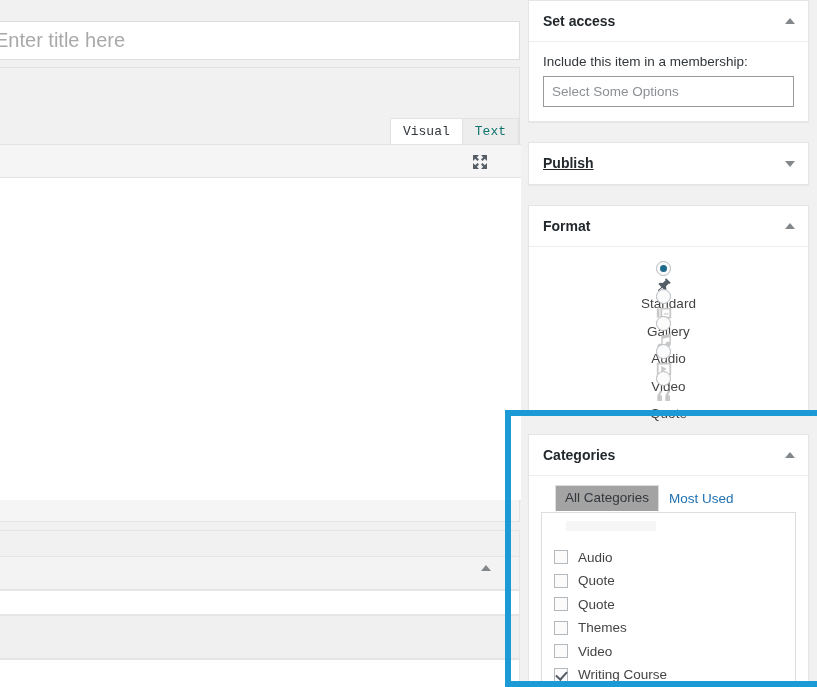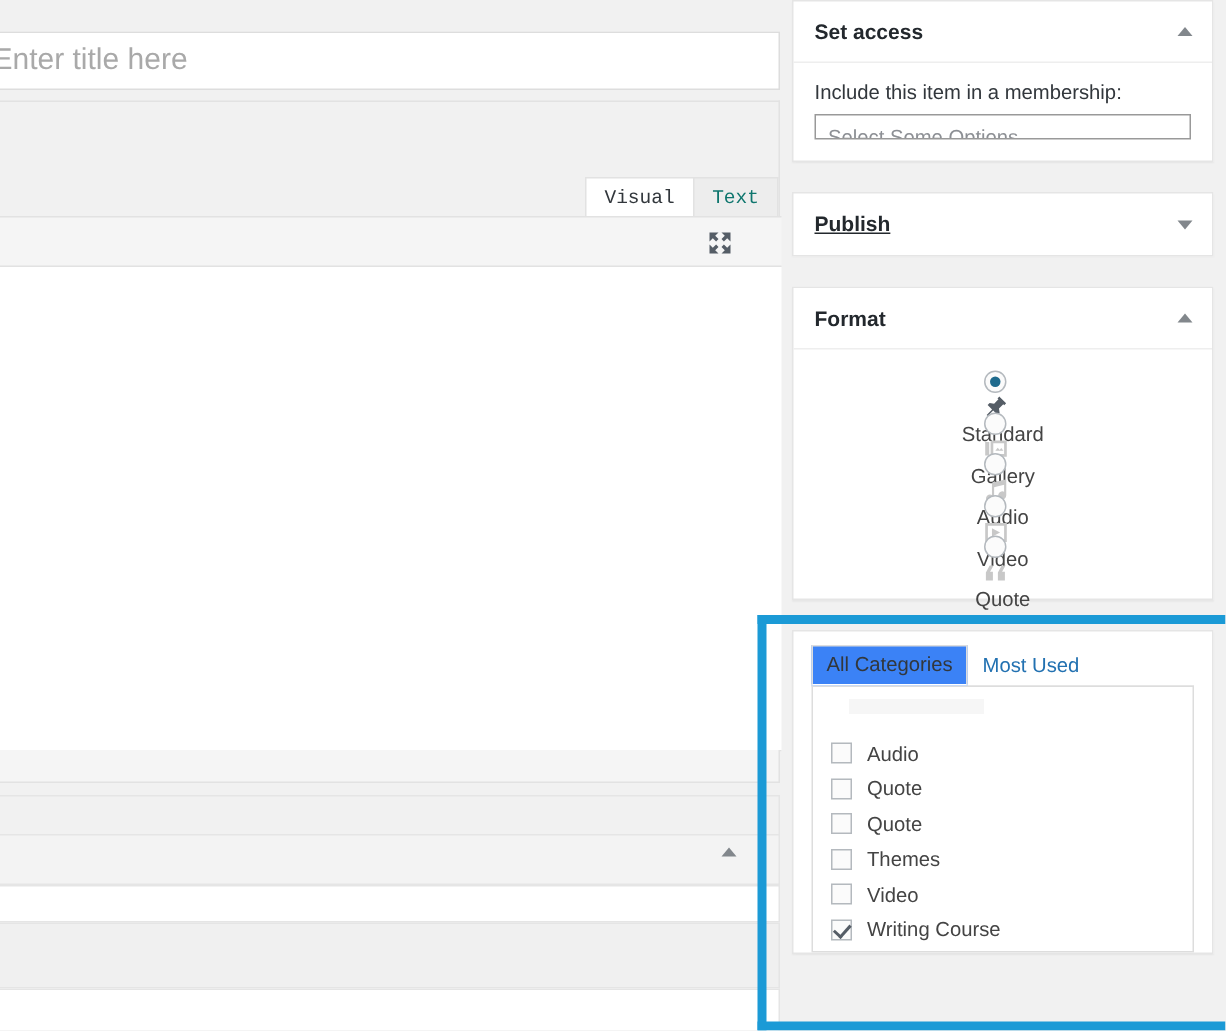--- a/index.html
+++ b/index.html
@@ -179,21 +179,21 @@
 
   
   .field-label {
     display: block;
     font-size: 13.5px;
     color: #32373c;
     margin-bottom: 7px;
   }
   .multiselect {
     width: 100%;
-    height: 17px;
+    height: 31px;
     border: 1px solid #999;
     background: #fff;
     font-size: 13.5px;
     color: #8c8f94;
     line-height: 29px;
     padding: 0 8px;
     cursor: text;
     overflow: hidden;
     white-space: nowrap;
   }
@@ -256,23 +256,24 @@
     padding: 4px 9px 5px 9px;
     color: #2271b1;
     cursor: pointer;
     user-select: none;
     border: 1px solid transparent;
     border-bottom: 0;
     line-height: 16px;
   }
   .cat-tab.active {
     color: #32373c;
-    background: #3b82f6;
+    background: #a3a3a3;
     border-color: #ddd;
     border-bottom: 1px solid #fff;
+    margin-left: 14px;
   }
   .cat-listbox {
     position: relative;
     border: 1px solid #ddd;
     background: #fff;
     height: 178px;
     overflow: hidden;
     padding: 0;
   }
   .cat-list {
@@ -443,20 +444,24 @@
                   <path d="M8.2 4.5L5.6 9.1h2.1v6.4H2.5V9.7l2.8-5.2h2.9zm8.9 0l-2.6 4.6h2.1v6.4h-5.2V9.7l2.8-5.2h2.9z"></path>
                 </svg>
             </span>
             <span class="fmt-label">Quote</span>
           </li>
         </ul>
       </div>
     </div>
 
     <div class="metabox" id="categories-box">
+      <div class="metabox-header">
+        <span>Categories</span>
+        <span class="toggle up"></span>
+      </div>
       <div class="metabox-body">
 
         <div class="cat-tabs">
           <div class="cat-tab active">All Categories</div>
           <div class="cat-tab">Most Used</div>
         </div>
 
         <div class="cat-listbox">
           <div class="cat-ghost-row"></div>
           <ul class="cat-list">

